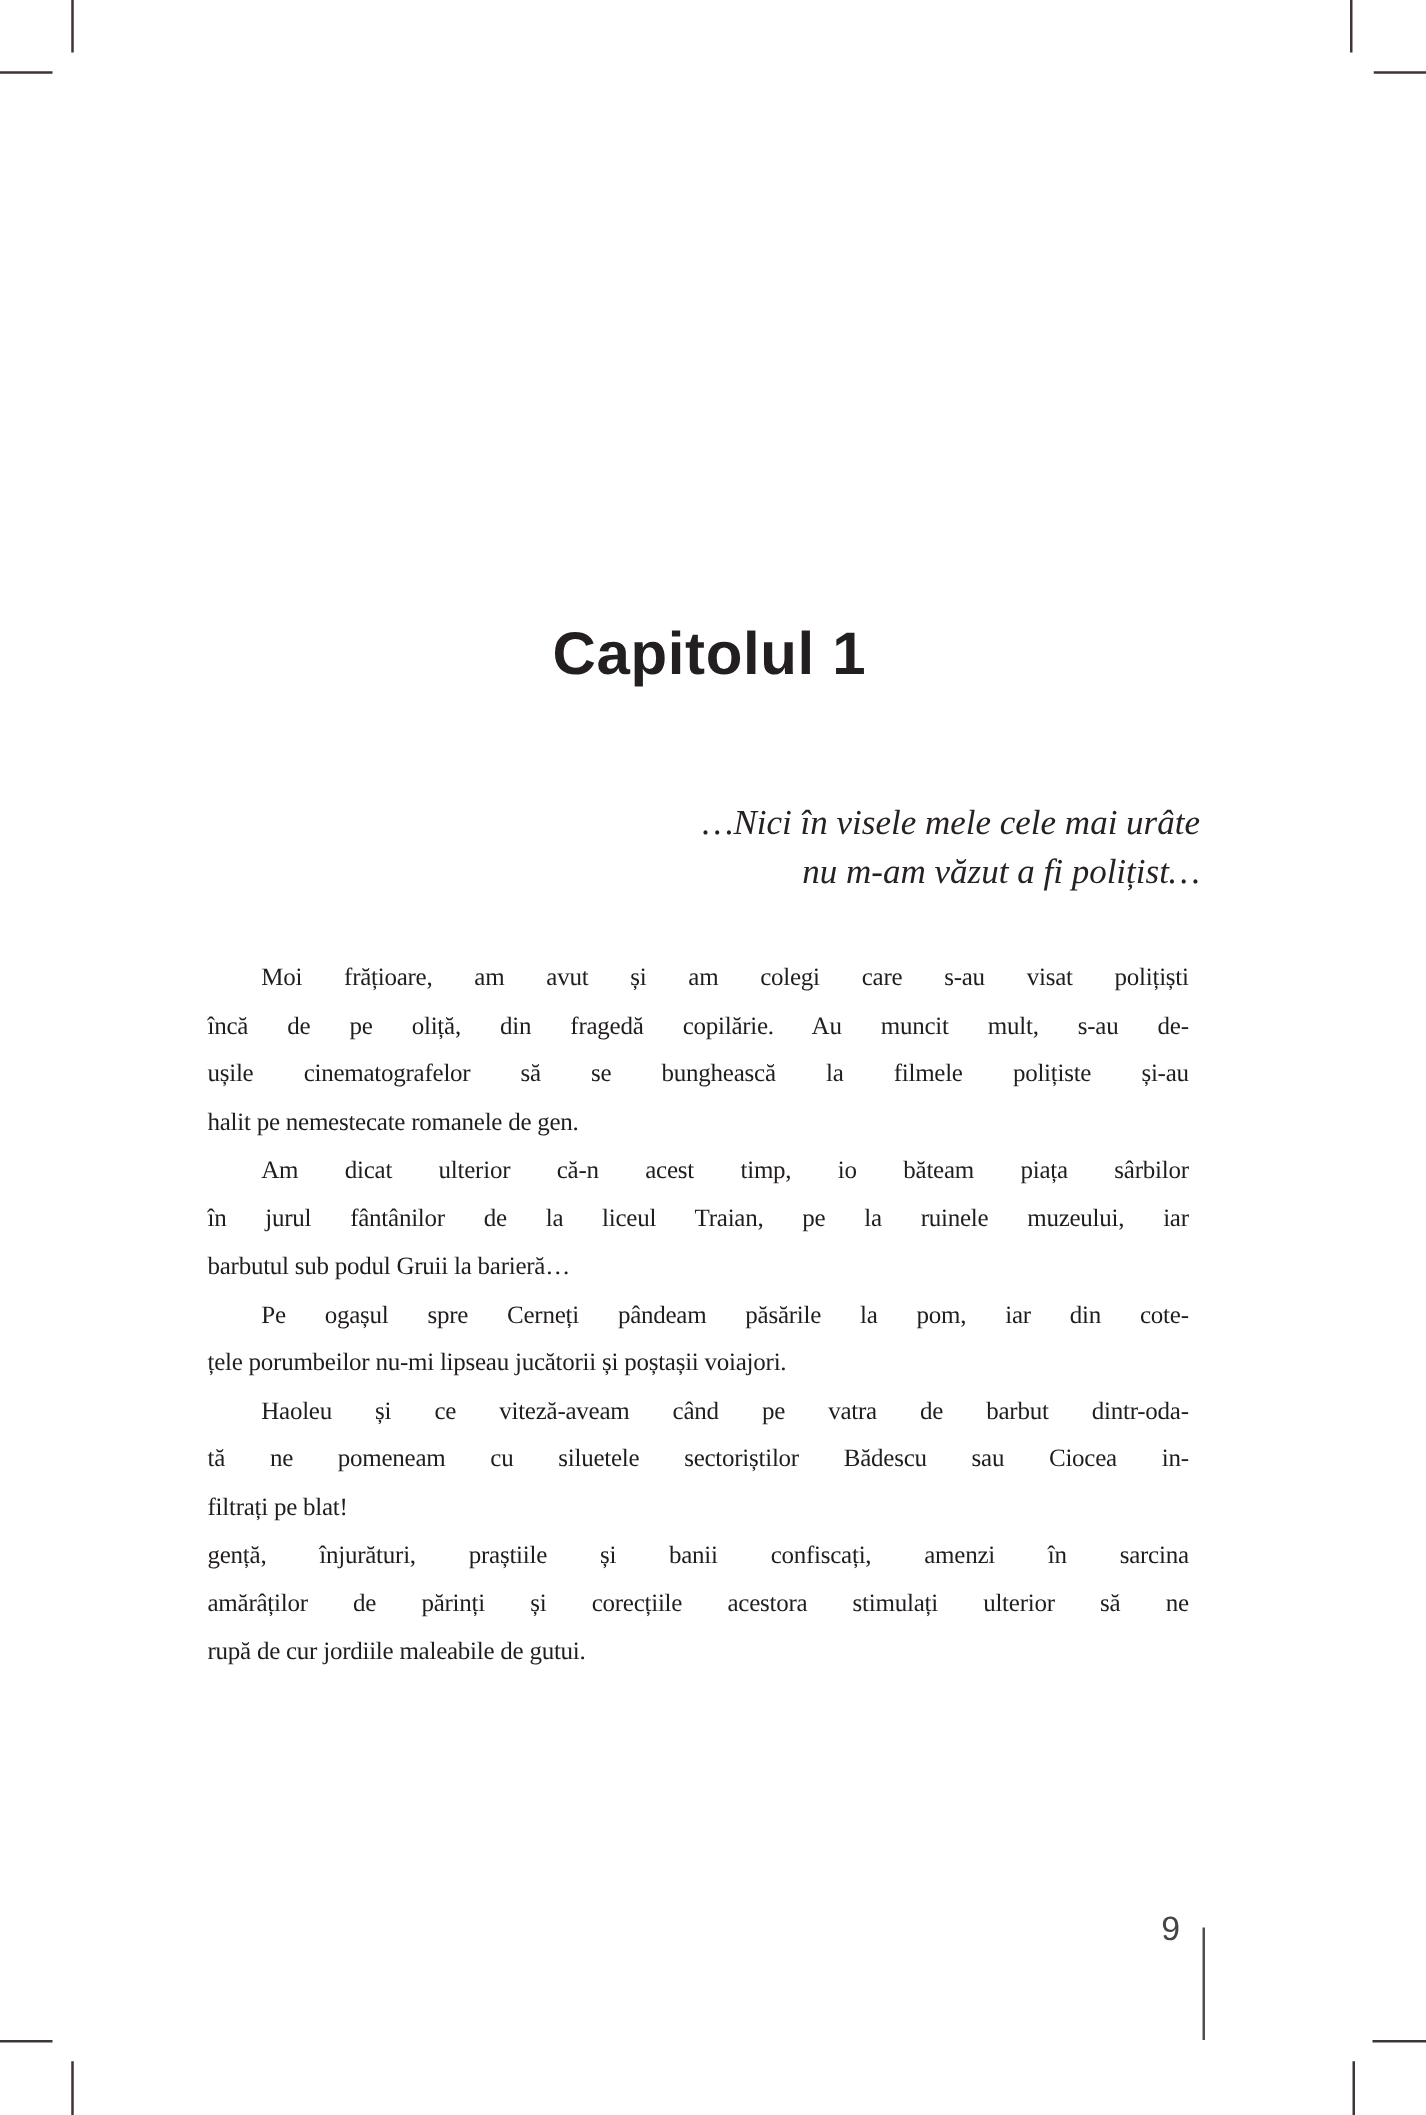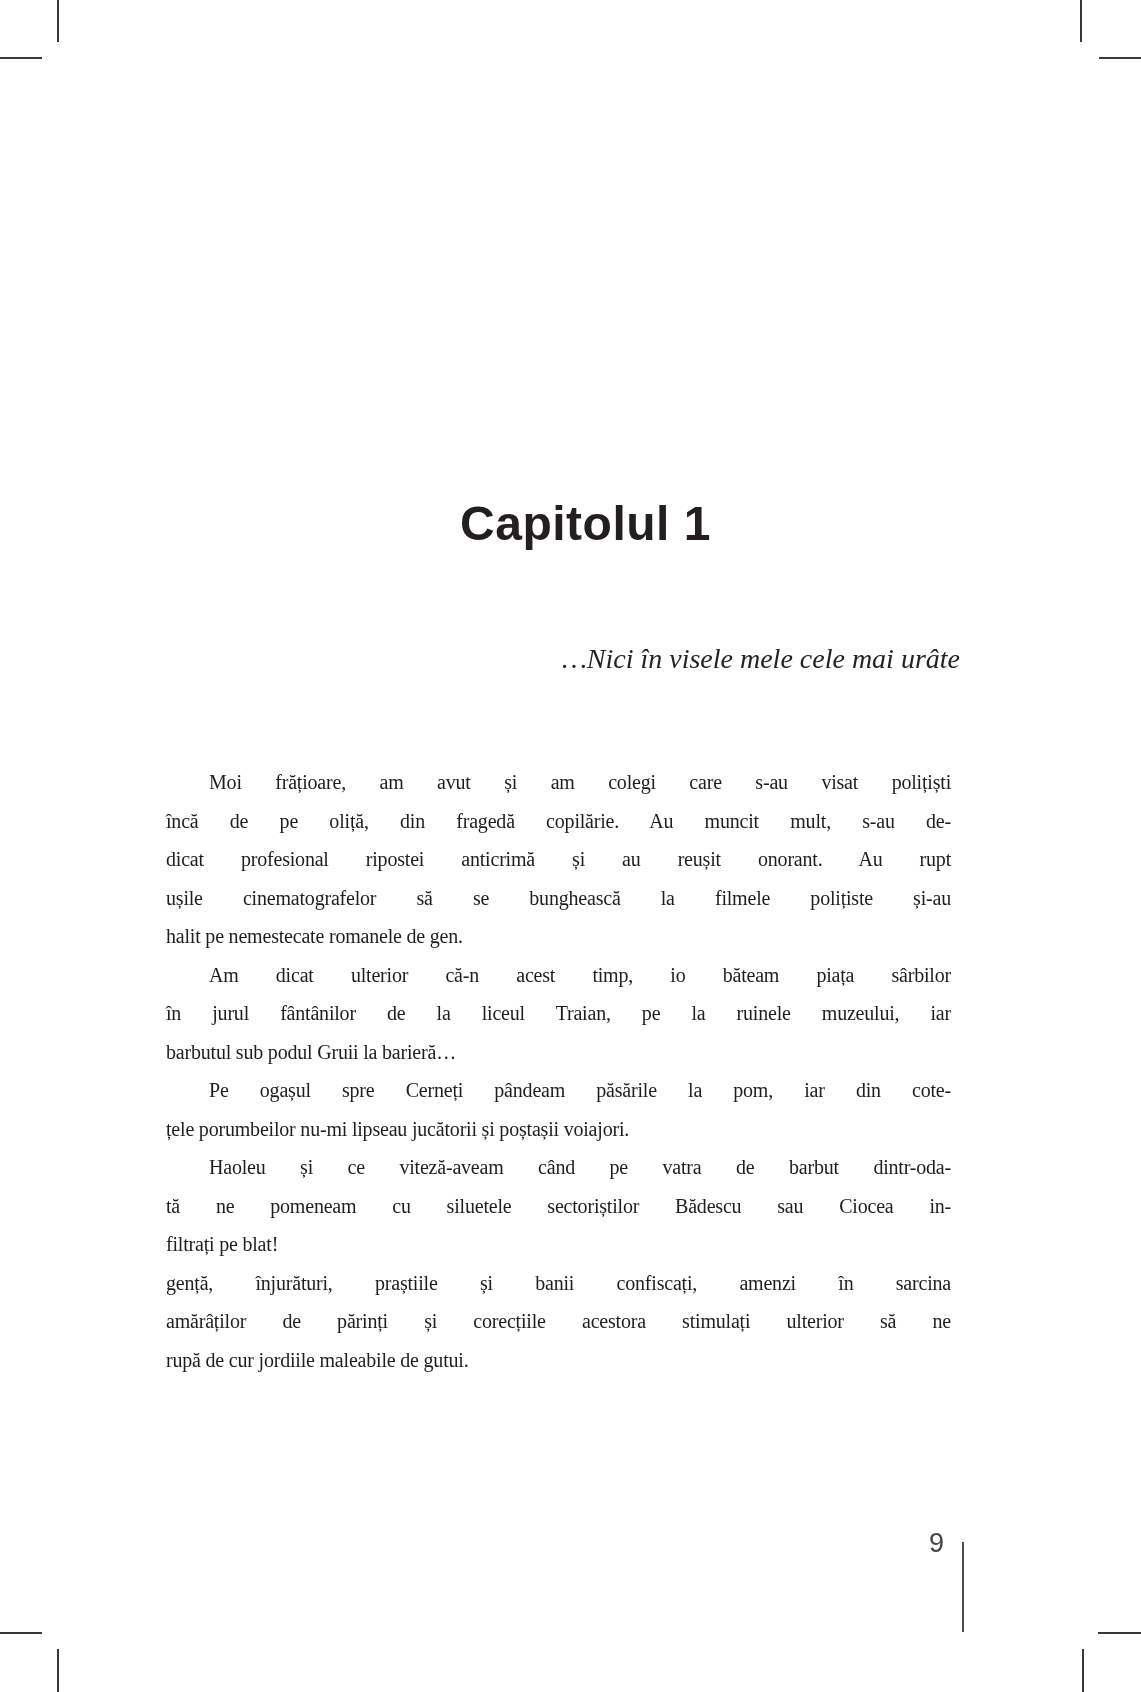--- a/index.html
+++ b/index.html
@@ -20,21 +20,21 @@
   .crop.tl-h { left: 0; top: 57px; width: 42px; }
   .crop.tr-v { left: 1080px; top: 0; height: 42px; }
   .crop.tr-h { left: 1099px; top: 57px; width: 42px; }
   .crop.bl-h { left: 0; top: 1632px; width: 42px; }
   .crop.bl-v { left: 57px; top: 1649px; height: 43px; }
   .crop.br-h { left: 1098px; top: 1632px; width: 43px; }
   .crop.br-v { left: 1082px; top: 1649px; height: 43px; }
 
   .chapter-title {
     position: absolute;
-    left: 193px; width: 785px; top: 466px;
+    left: 175px; width: 785px; top: 466px;
     text-align: center;
     font-family: "Liberation Sans", sans-serif;
     font-weight: bold;
     font-size: 48px;
     line-height: 54px;
     color: #231f20;
     letter-spacing: 0.5px;
     margin-top: 31px;
   }
 
@@ -87,26 +87,26 @@
 <div class="crop h tr-h"></div>
 <div class="crop h bl-h"></div>
 <div class="crop v bl-v"></div>
 <div class="crop h br-h"></div>
 <div class="crop v br-v"></div>
 
 <h1 class="chapter-title">Capitolul 1</h1>
 
 <div class="epigraph">
   <span class="line">…Nici în visele mele cele mai urâte</span>
+  <span class="line">nu m-am văzut a fi polițist…</span>
 </div>
 
 <div class="body-text">
   <span class="line j indent">Moi frățioare, am avut și am colegi care s-au visat polițiști</span>
   <span class="line j">încă de pe oliță, din fragedă copilărie. Au muncit mult, s-au de-</span>
-  <span class="line j">dicat profesional ripostei anticrimă și au reușit onorant. Au rupt</span>
   <span class="line j">ușile cinematografelor să se bunghească la filmele polițiste și-au</span>
   <span class="line">halit pe nemestecate romanele de gen.</span>
 
   <span class="line j indent">Am dicat ulterior că-n acest timp, io băteam piața sârbilor</span>
   <span class="line j">în jurul fântânilor de la liceul Traian, pe la ruinele muzeului, iar</span>
   <span class="line">barbutul sub podul Gruii la barieră…</span>
 
   <span class="line j indent">Pe ogașul spre Cerneți pândeam păsările la pom, iar din cote-</span>
   <span class="line">țele porumbeilor nu-mi lipseau jucătorii și poștașii voiajori.</span>
 

